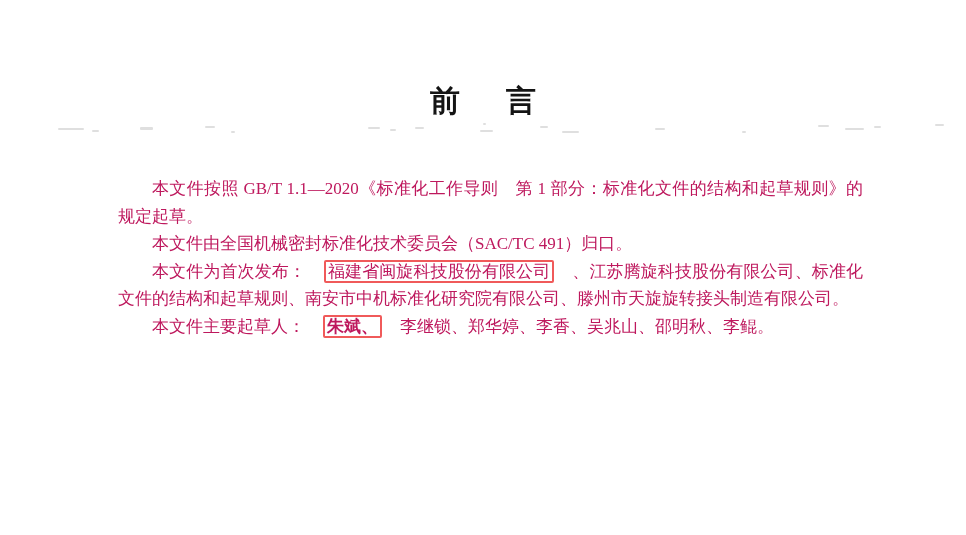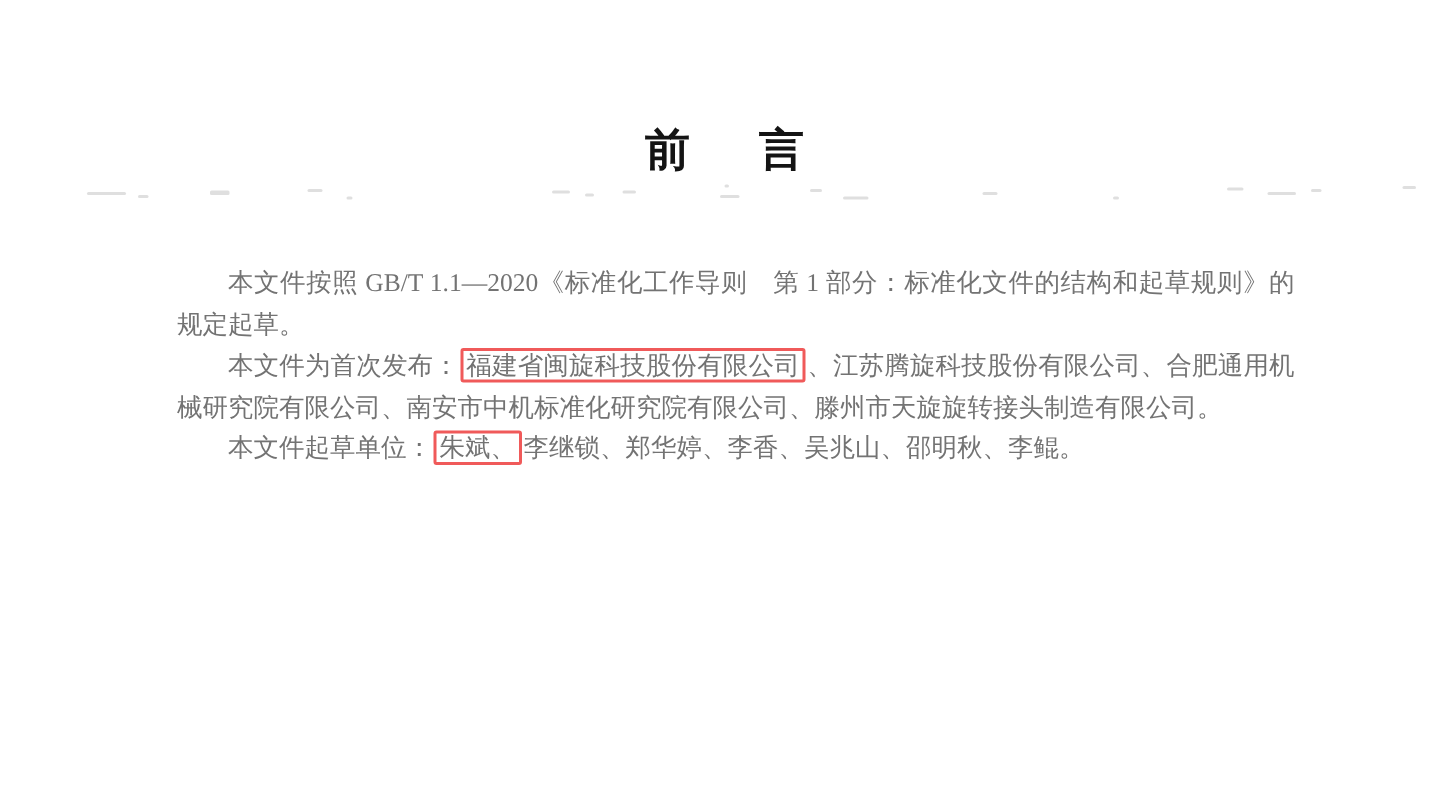--- a/index.html
+++ b/index.html
@@ -41,21 +41,21 @@
     text-align: justify;
   }
   .para {
     margin: 0;
     text-indent: 2em;
   }
   .redbox {
     border: 2px solid #f05a5a;
     border-radius: 2px;
     padding: 0 2px;
-    margin: 0 1px;
+    margin: 0 18px;
   }
   .scan-artifact {
     position: absolute;
     background: #b9b9b9;
     opacity: 0.45;
     border-radius: 1px;
   }
 </style>
 </head>
 <body>
@@ -80,19 +80,20 @@
       <div class="scan-artifact" style="left: 540px; top: 126px; width: 8px; height: 2px;"></div>
       <div class="scan-artifact" style="left: 562px; top: 131px; width: 17px; height: 2px;"></div>
       <div class="scan-artifact" style="left: 655px; top: 128px; width: 10px; height: 2px;"></div>
       <div class="scan-artifact" style="left: 742px; top: 131px; width: 4px; height: 2px;"></div>
       <div class="scan-artifact" style="left: 818px; top: 125px; width: 11px; height: 2px;"></div>
       <div class="scan-artifact" style="left: 845px; top: 128px; width: 19px; height: 2px;"></div>
       <div class="scan-artifact" style="left: 874px; top: 126px; width: 7px; height: 2px;"></div>
       <div class="scan-artifact" style="left: 935px; top: 124px; width: 9px; height: 2px;"></div>
     </div>
 
-  <div class="doc-body" id="doc-body" style="color: #737373;">
+  <div class="doc-body" id="doc-body" style="color: #be185d;">
       <p class="para"><span>本文件按照 GB/T 1.1—2020《标准化工作导则　第 1 部分：标准化文件的结构和起草规则》的规定起草。</span></p>
-      <p class="para"><span>本文件为首次发布：</span><span class="redbox" style="border-color: rgb(240, 90, 90);">福建省闽旋科技股份有限公司</span><span>、江苏腾旋科技股份有限公司、合肥通用机械研究院有限公司、南安市中机标准化研究院有限公司、滕州市天旋旋转接头制造有限公司。</span></p>
-      <p class="para"><span>本文件起草单位：</span><span class="redbox" style="border-color: rgb(240, 90, 90);">朱斌、</span><span>李继锁、郑华婷、李香、吴兆山、邵明秋、李鲲。</span></p>
+      <p class="para"><span>本文件由全国机械密封标准化技术委员会（SAC/TC 491）归口。</span></p>
+      <p class="para"><span>本文件为首次发布：</span><span class="redbox" style="border-color: rgb(240, 90, 90);">福建省闽旋科技股份有限公司</span><span>、江苏腾旋科技股份有限公司、标准化文件的结构和起草规则、南安市中机标准化研究院有限公司、滕州市天旋旋转接头制造有限公司。</span></p>
+      <p class="para"><span>本文件主要起草人：</span><span class="redbox" style="border-color: rgb(240, 90, 90); font-weight: bold;">朱斌、</span><span>李继锁、郑华婷、李香、吴兆山、邵明秋、李鲲。</span></p>
     </div>
 
 </div>
 
 </body></html>

